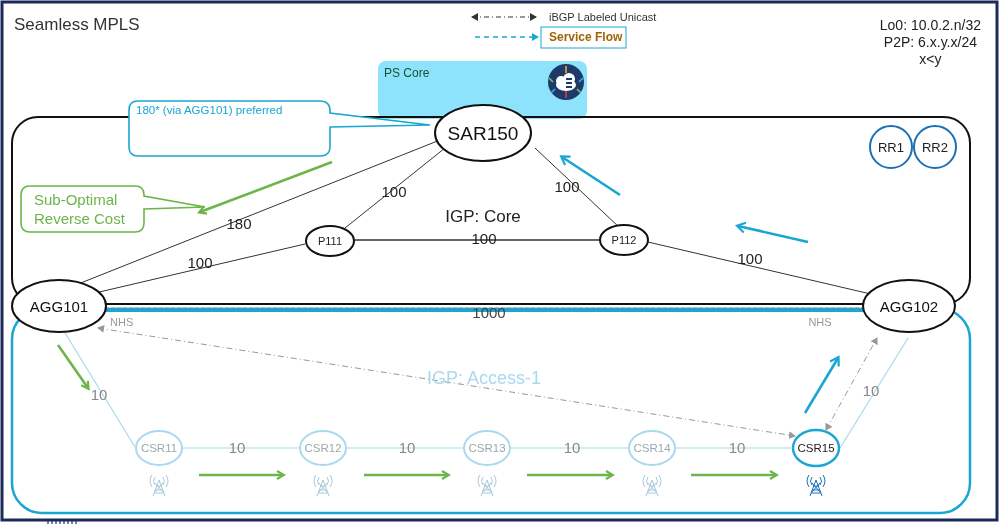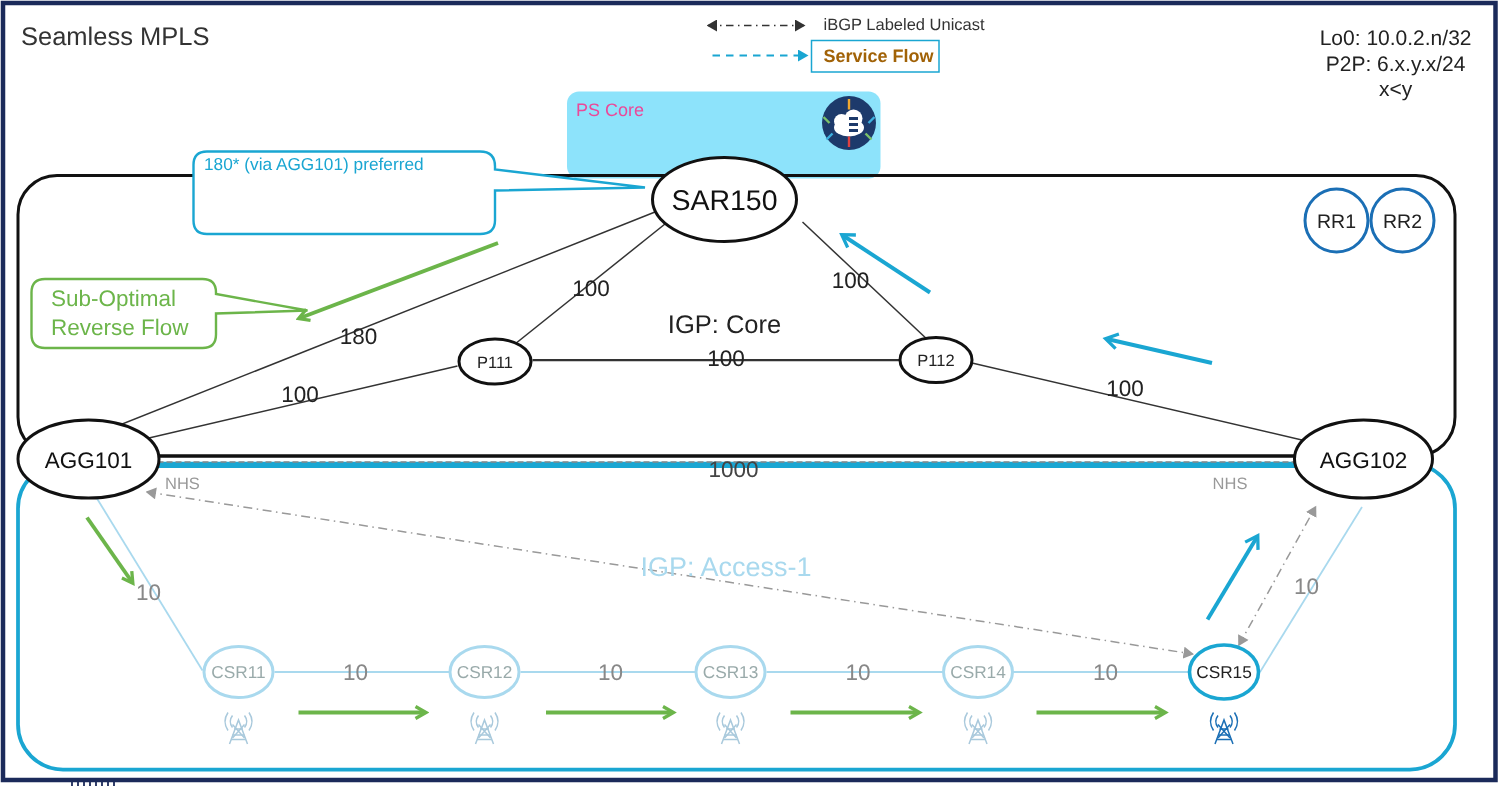--- a/index.html
+++ b/index.html
@@ -5,21 +5,21 @@
   html, body { margin: 0; padding: 0; background: #ffffff; }
   body { width: 999px; height: 526px; overflow: hidden; position: relative; font-family: "Liberation Sans", sans-serif; }
   #frame { position: absolute; left: 0; top: 0; width: 999px; height: 526px; }
   svg text { font-family: "Liberation Sans", sans-serif; }
   .abs { position: absolute; }
   .title { left: 14px; top: 15px; font-size: 17px; color: #333333; }
   .legend-text { font-size: 11px; color: #333; }
   .addr { right: 18px; text-align: center; font-size: 14px; color: #222; line-height: 17px; }
   .callout-text { font-size: 11.5px; color: #1aa6d2; line-height: 13.5px; }
   .callout-green { font-size: 15px; color: #6cb54a; line-height: 19px; }
-  .ps-label { font-size: 12px; color: #ec4899; }
+  .ps-label { font-size: 12px; color: #14532d; }
 </style>
 </head>
 <body>
 
 <svg id="frame" width="999" height="526" viewBox="0 0 999 526">
   <defs>
     <marker id="arrGreen" markerWidth="10" markerHeight="10" refX="7" refY="5" orient="auto" markerUnits="userSpaceOnUse">
       <path d="M1,1 L8,5 L1,9" fill="none" stroke="#6cb54a" stroke-width="2.2"></path>
     </marker>
     <marker id="arrBlue" markerWidth="12" markerHeight="12" refX="8" refY="6" orient="auto" markerUnits="userSpaceOnUse">
@@ -233,14 +233,14 @@
 </div>
 
 <div class="abs ps-label" style="left:384px; top:66px;">PS Core</div>
 
 <div class="abs callout-text" style="left:136px; top:104px;">
   <div>180* (via AGG101) preferred</div>
 </div>
 
 <div class="abs callout-green" style="left:34px; top:190px;">
   <div>Sub-Optimal</div>
-  <div>Reverse Flow</div>
+  <div>Reverse Cost</div>
 </div>
 
 </body></html>

